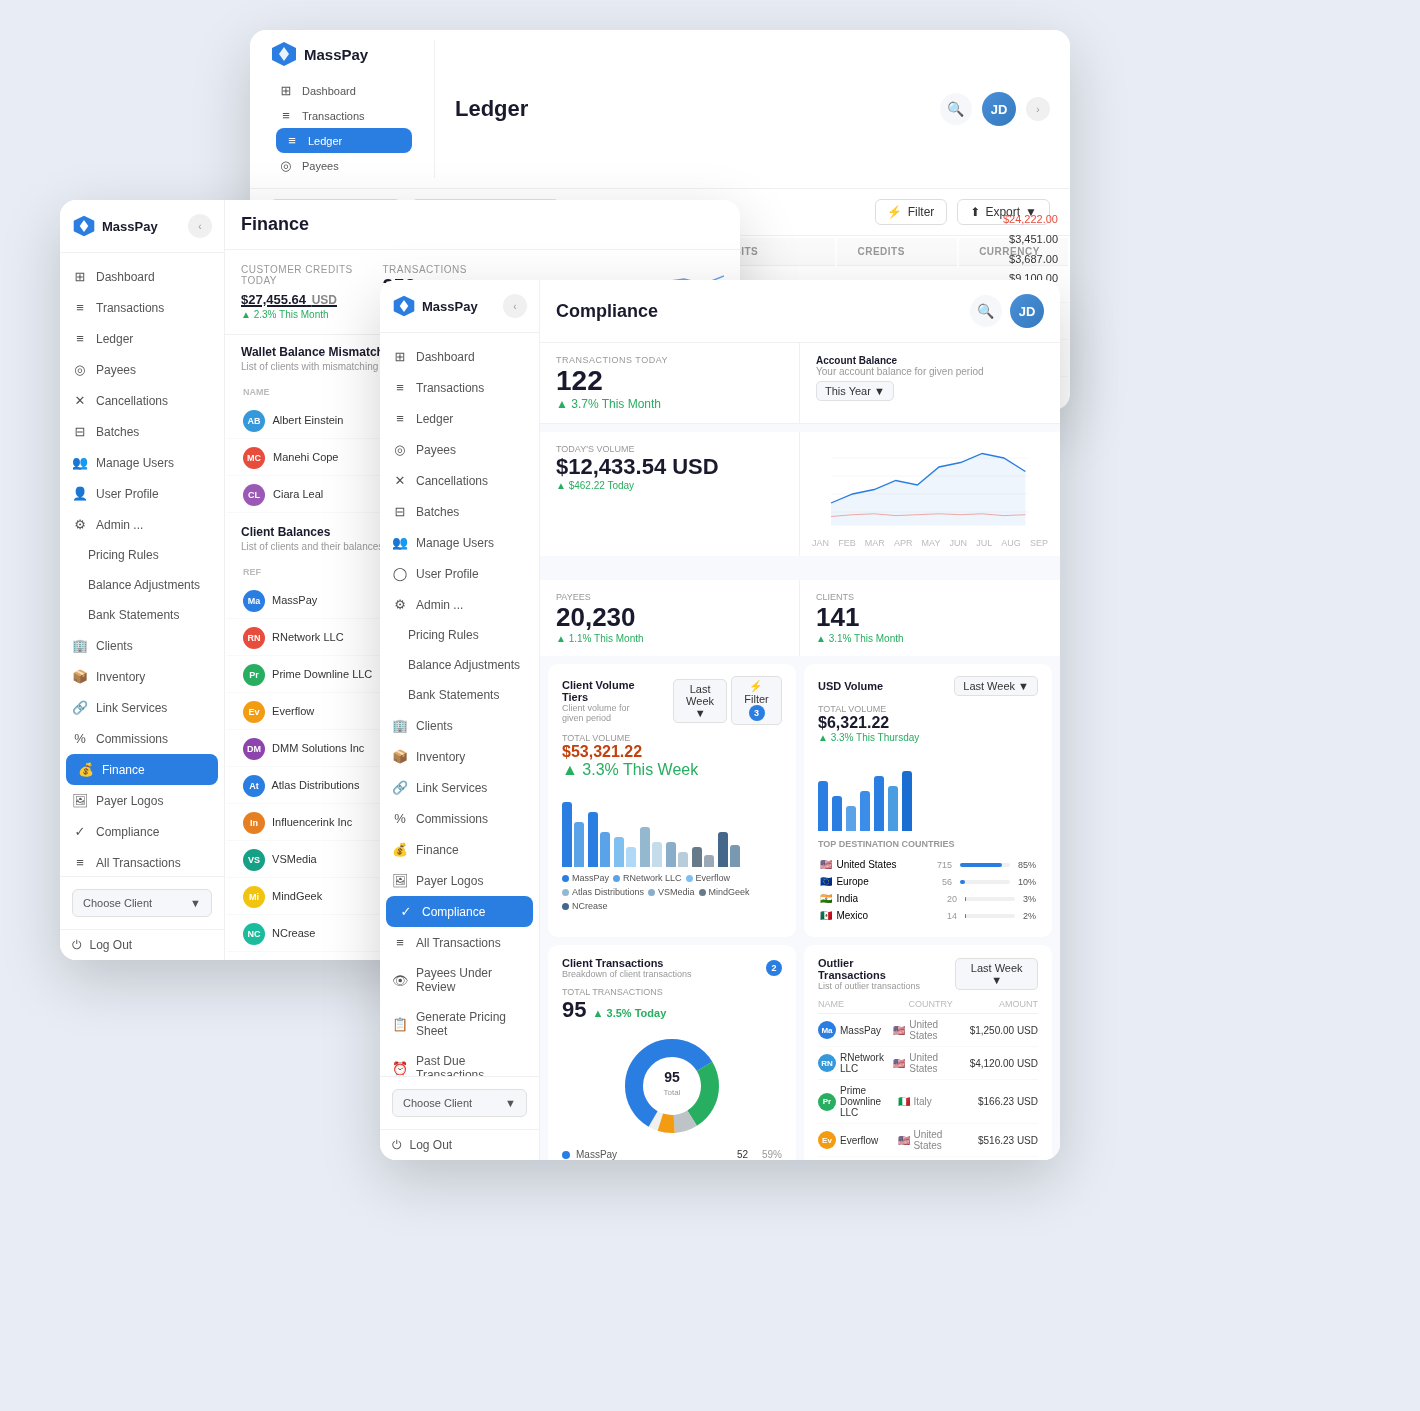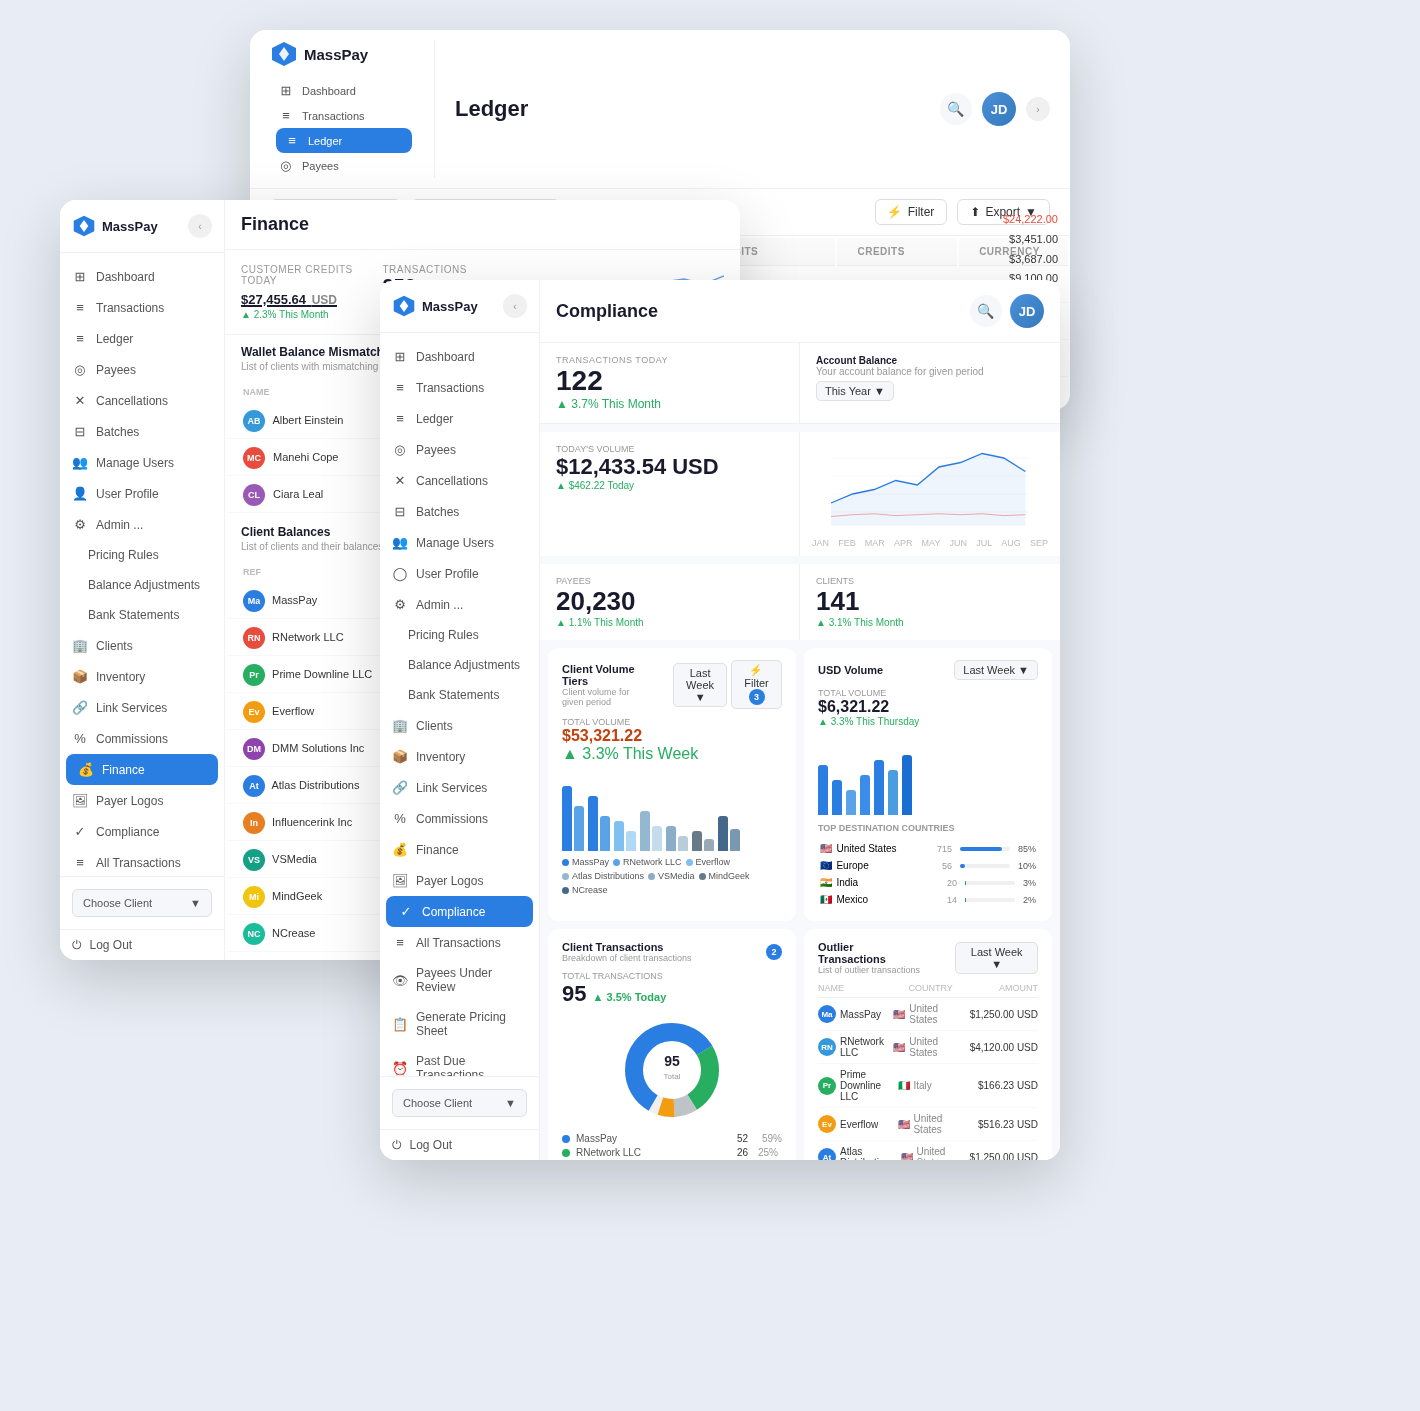--- a/index.html
+++ b/index.html
@@ -909,21 +909,21 @@
       <div style="padding:12px 16px; border-bottom:1px solid #f0f0f0;">
         
         <div style="font-size:10px;font-weight:600;color:#1a1a2e">Account Balance</div>
         <div style="font-size:10px;color:#999">Your account balance for given period</div>
         <button class="year-btn" style="margin-top:4px">
           <span>This Year</span> ▼
         </button>
       </div>
     </div>
 
-    <div style="background:#fff; display:grid; grid-template-columns:1fr 1fr; margin-bottom:8px;">
+    <div style="background:#fff; display:grid; grid-template-columns:1fr 1fr; margin-bottom:24px;">
       <div style="padding:12px 16px; border-right:1px solid #f0f0f0;">
         <div style="font-size:9px;color:#999;text-transform:uppercase">TODAY'S VOLUME</div>
         <div style="font-size:22px;font-weight:700;color:#1a1a2e">
           <span>$12,433</span><span>.54 USD</span>
         </div>
         <div style="font-size:10px;color:#27ae60">▲ <span>$462.22 Today</span></div>
       </div>
 
       <div style="padding:8px 12px;">
         <svg viewBox="0 0 220 100" width="100%" height="90">

